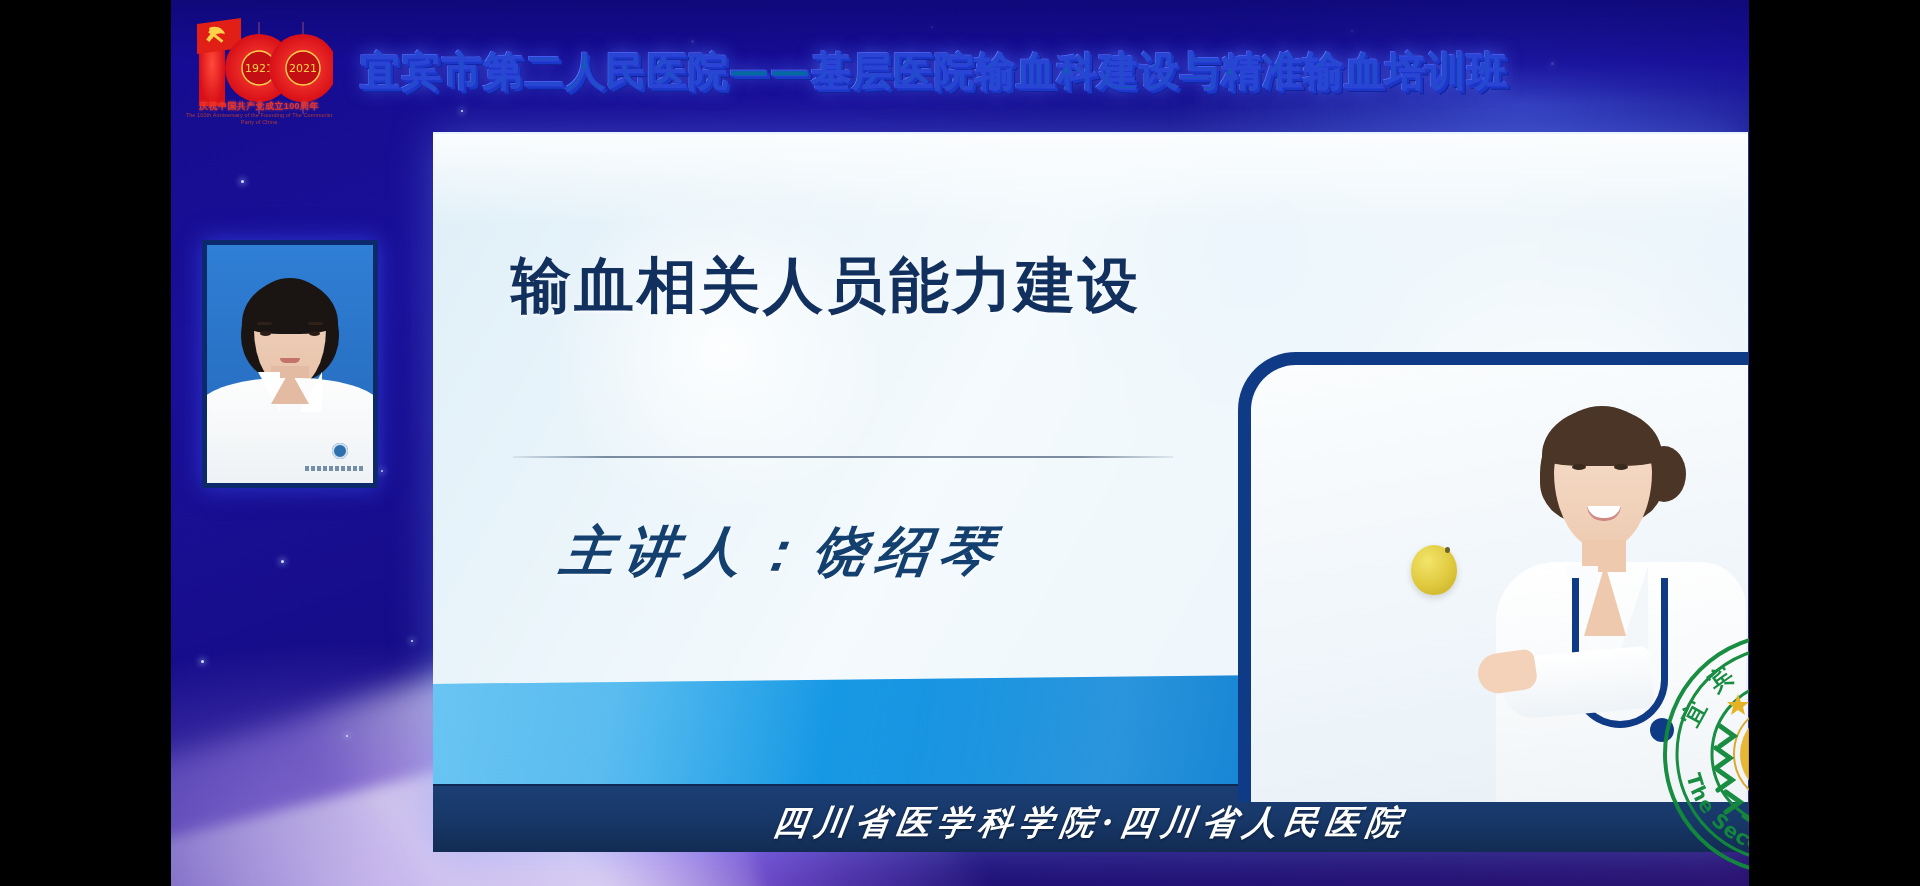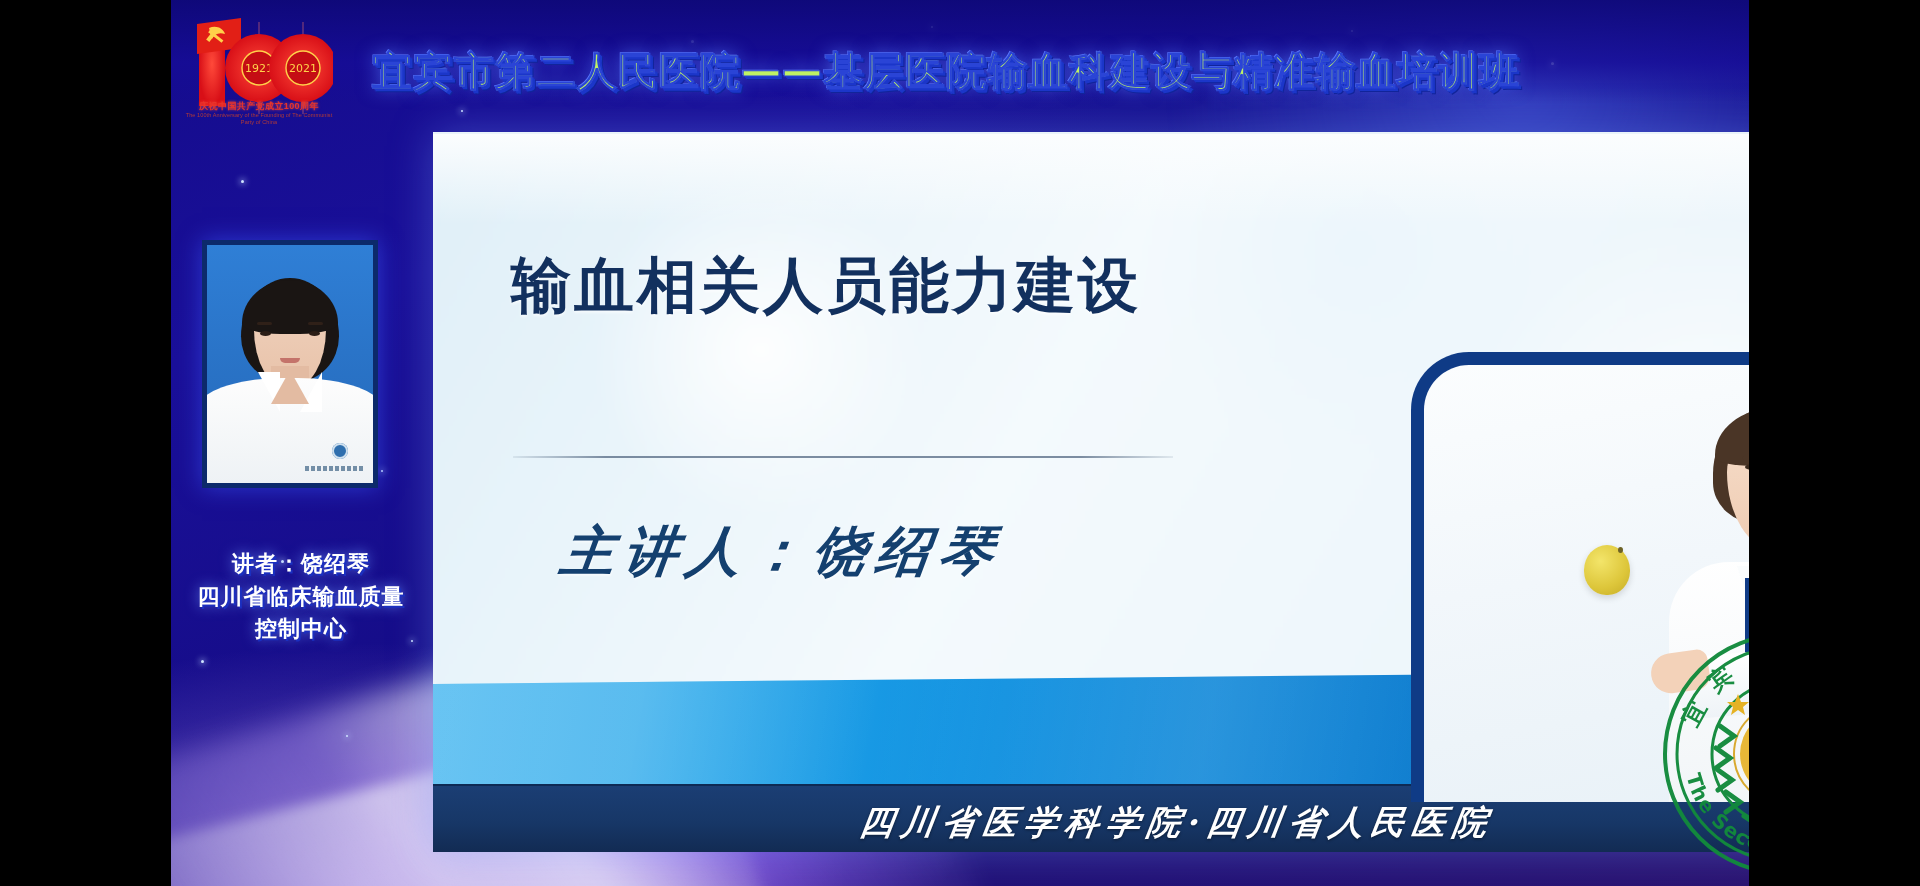--- a/index.html
+++ b/index.html
@@ -57,22 +57,22 @@
     position:absolute; left:183px; top:100px; width:152px; text-align:center;
     font-size:9px; font-weight:bold; color:#e8342b; letter-spacing:.4px;
     text-shadow:0 0 3px rgba(255,80,60,.8); z-index:31; white-space:nowrap;
   }
   .logo-sub2{
     position:absolute; left:183px; top:112px; width:152px; text-align:center;
     font-size:5.5px; color:#b23a36; letter-spacing:.1px; line-height:1.35; z-index:31;
   }
 
   .header-title{
-    position:absolute; left:372px; top:44px; z-index:32;
-    font-size:40px; font-weight:900; color:#bef264;
+    position:absolute; left:360px; top:44px; z-index:32;
+    font-size:40px; font-weight:900; color:#0369a1;
     letter-spacing:1px; white-space:nowrap;
     font-family:"DejaVu Sans","Liberation Sans",sans-serif;
     text-shadow:
       3px 3px 0 #1b36c9, 2px 2px 0 #1b36c9, 4px 4px 0 #11249a,
       -1px -1px 0 #5b78ff, 0 0 18px rgba(90,130,255,.9);
     -webkit-text-stroke:1px #2a44d6;
   }
 
   
   .portrait-frame{
@@ -123,21 +123,21 @@
     position:absolute; left:171px; top:548px; width:260px; z-index:30;
     text-align:center; color:#fff;
     font-family:"DejaVu Sans","Liberation Sans",sans-serif;
     font-weight:900; font-size:22px; line-height:1.48; letter-spacing:1px;
     text-shadow:2px 2px 0 #1b2fc0, 0 0 14px rgba(110,150,255,.9);
   }
   .speaker-lines div{ white-space:nowrap; }
 
   
   .slide{
-    position:absolute; left:433px; top:132px; width:1488px; height:720px; z-index:25;
+    position:absolute; left:433px; top:132px; width:1315px; height:720px; z-index:25;
     background:linear-gradient(155deg,#eef6fb 0%, #e6f1f8 30%, #f6fbfd 58%, #dfeef7 100%);
     overflow:hidden;
     box-shadow:0 0 40px rgba(120,160,255,.35);
     border-top:2px solid #e9f3fa;
   }
   .slide-bg-blur{
     position:absolute; inset:0;
     background:
       radial-gradient(circle 240px at 22% 30%, rgba(255,255,255,.9), rgba(255,255,255,0) 70%),
       radial-gradient(circle 300px at 62% 16%, rgba(236,246,252,.95), rgba(236,246,252,0) 72%),
@@ -337,25 +337,20 @@
       <div class="p-neck"></div>
       <div class="p-coat"></div>
       <div class="p-collar-l"></div>
         <div class="p-collar-r"></div>
       <div class="p-vneck"></div>
       <div class="p-badge"></div>
       <div class="p-badge-tx"></div>
     </div>
   </div>
 
-  <div class="speaker-lines">
-    <div>讲者：饶绍琴</div>
-    <div>四川省临床输血质量</div>
-    <div>控制中心</div>
-  </div>
 
   <div class="slide">
     <div class="slide-bg-blur"></div>
     <div class="slide-topfade"></div>
 
     <div class="slide-title">输血相关人员能力建设</div>
 
     <div class="slide-divider"></div>
 
     <div class="slide-presenter">主讲人：饶绍琴</div>

